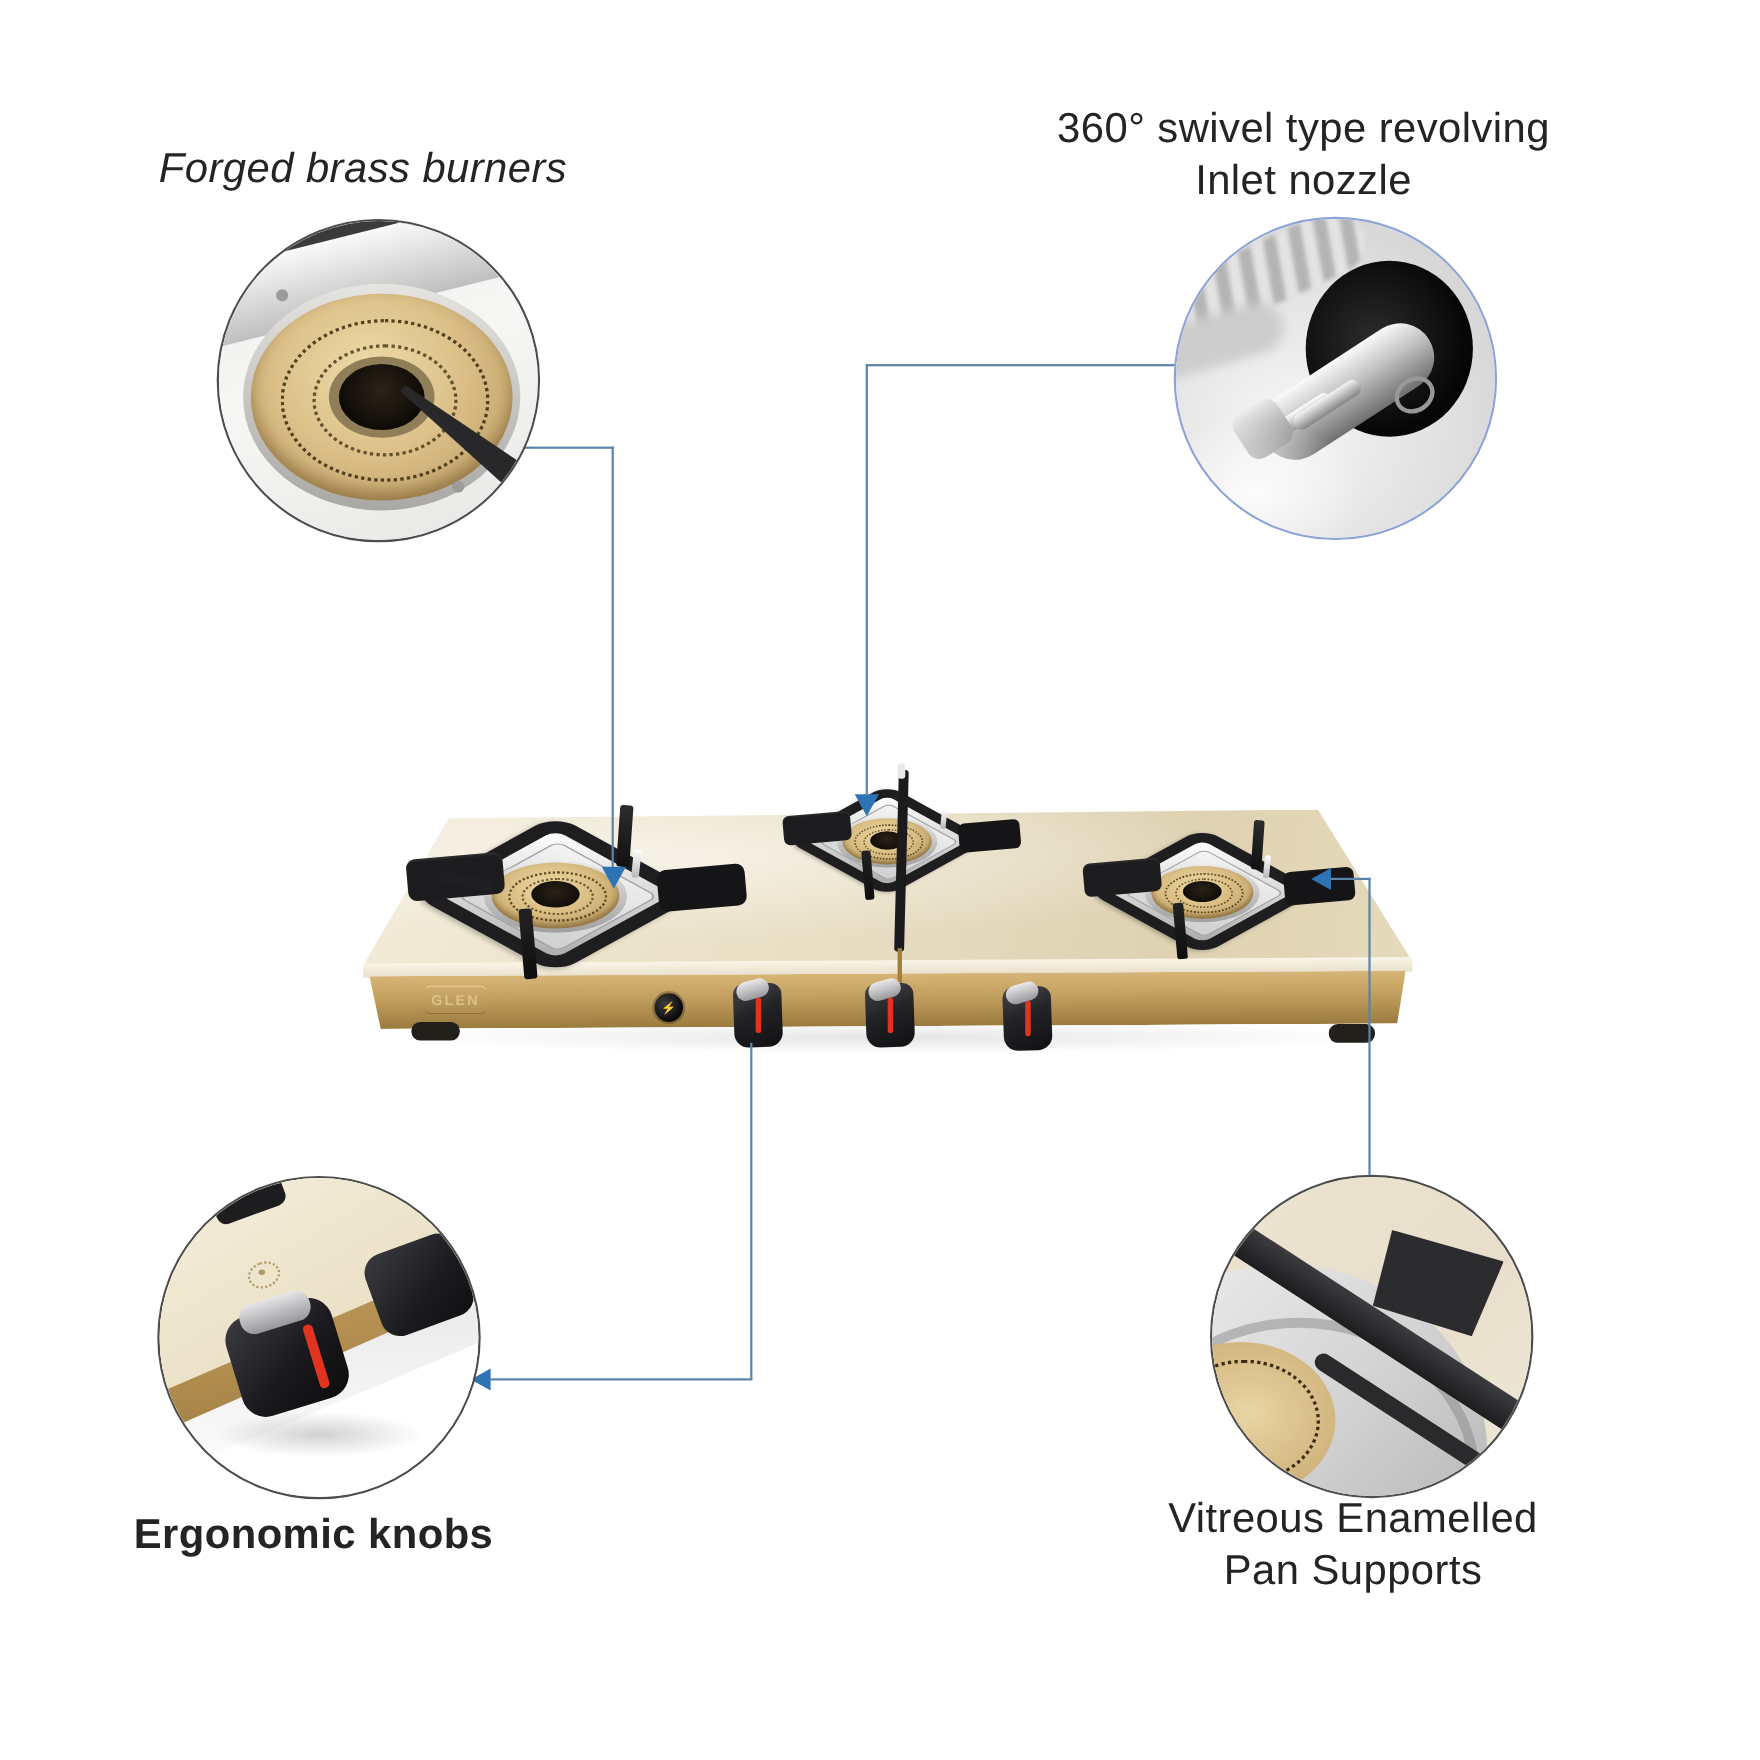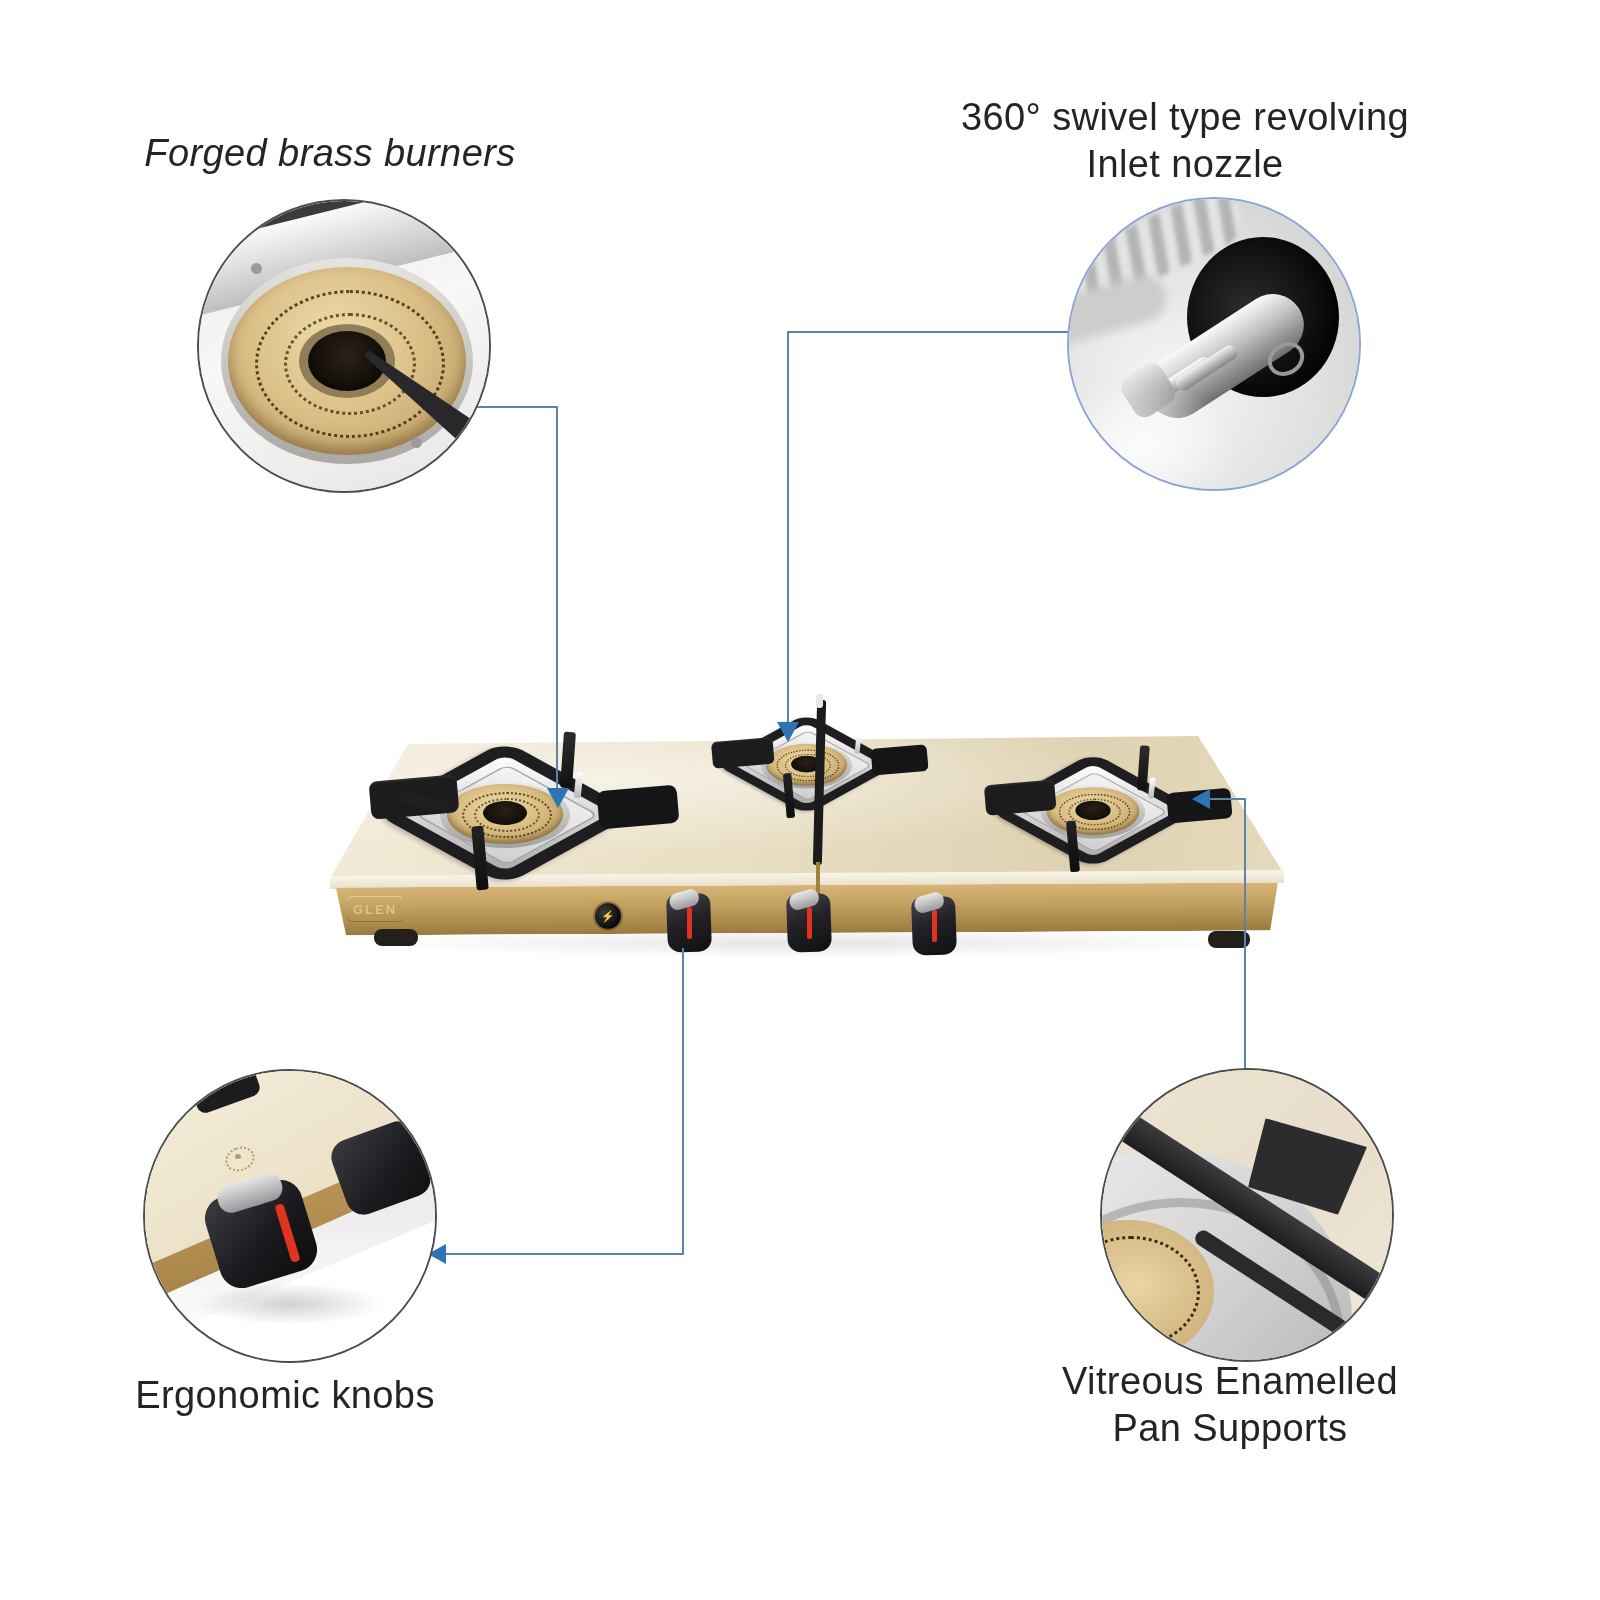--- a/index.html
+++ b/index.html
@@ -112,21 +112,21 @@
               transform:rotate(-.35deg);z-index:2;}
   #base-band{left:336px;top:885px;width:942px;height:48px;z-index:2;transform:rotate(-.3deg);
              clip-path:polygon(0 0,942px 0,934px 48px,10px 48px);
              background:linear-gradient(180deg,#d6b577 0%,#c2a05f 42%,#9a7a3e 100%);}
   #stove-shadow{left:360px;top:928px;width:900px;height:30px;z-index:1;
                 background:radial-gradient(ellipse,rgba(0,0,0,.10),rgba(0,0,0,0) 70%);}
   .foot{position:absolute;background:#23201c;border-radius:8px;z-index:2;}
   #foot-left{left:374px;top:929px;width:44px;height:17px;}
   #foot-right{left:1208px;top:931px;width:42px;height:17px;}
 
-  #brand-badge{left:347px;top:896px;width:56px;height:26px;z-index:4;border-radius:5px;
+  #brand-badge{left:386px;top:896px;width:56px;height:26px;z-index:4;border-radius:5px;
                background:linear-gradient(180deg,#cfae6f,#b08e50);
                box-shadow:inset 0 1px 0 #e7d19c,inset 0 -1px 0 #8d6f38;
                display:flex;align-items:center;justify-content:center;
                font-size:13px;font-weight:bold;letter-spacing:2px;color:#dcc387;}
   #ignition-btn{left:595px;top:903px;width:26px;height:26px;border-radius:50%;z-index:4;
                 background:radial-gradient(circle at 35% 35%,#3c3c3c,#0b0b0b 68%);
                 box-shadow:0 0 0 2px rgba(60,45,20,.35);
                 display:flex;align-items:center;justify-content:center;font-size:11px;color:#ffffff;}
 
   .knob{position:absolute;width:44px;height:58px;z-index:4;border-radius:10px 10px 13px 13px;
@@ -181,21 +181,21 @@
 
 <div id="canvas">
 
   <div class="callout-label" style="left:100px;top:130px;width:460px;font-style:italic;">Forged brass burners</div>
 
   <div class="callout-label" style="left:930px;top:94px;width:510px;">
     <div>360° swivel type revolving</div>
     <div>Inlet nozzle</div>
   </div>
 
-  <div class="callout-label" style="left:60px;top:1372px;width:450px;">Ergonomic knobs</div>
+  <div class="callout-label" style="left:60px;top:1372px;width:450px;font-weight:bold;">Ergonomic knobs</div>
 
   <div class="callout-label" style="left:1000px;top:1358px;width:460px;">
     <div>Vitreous Enamelled</div>
     <div>Pan Supports</div>
   </div>
 
   <div class="inset gray-border" style="left:197px;top:199px;">
     <div class="tl-bg"></div>
     <div class="tl-darkstrip"></div>
     <div class="tl-steel"></div>

